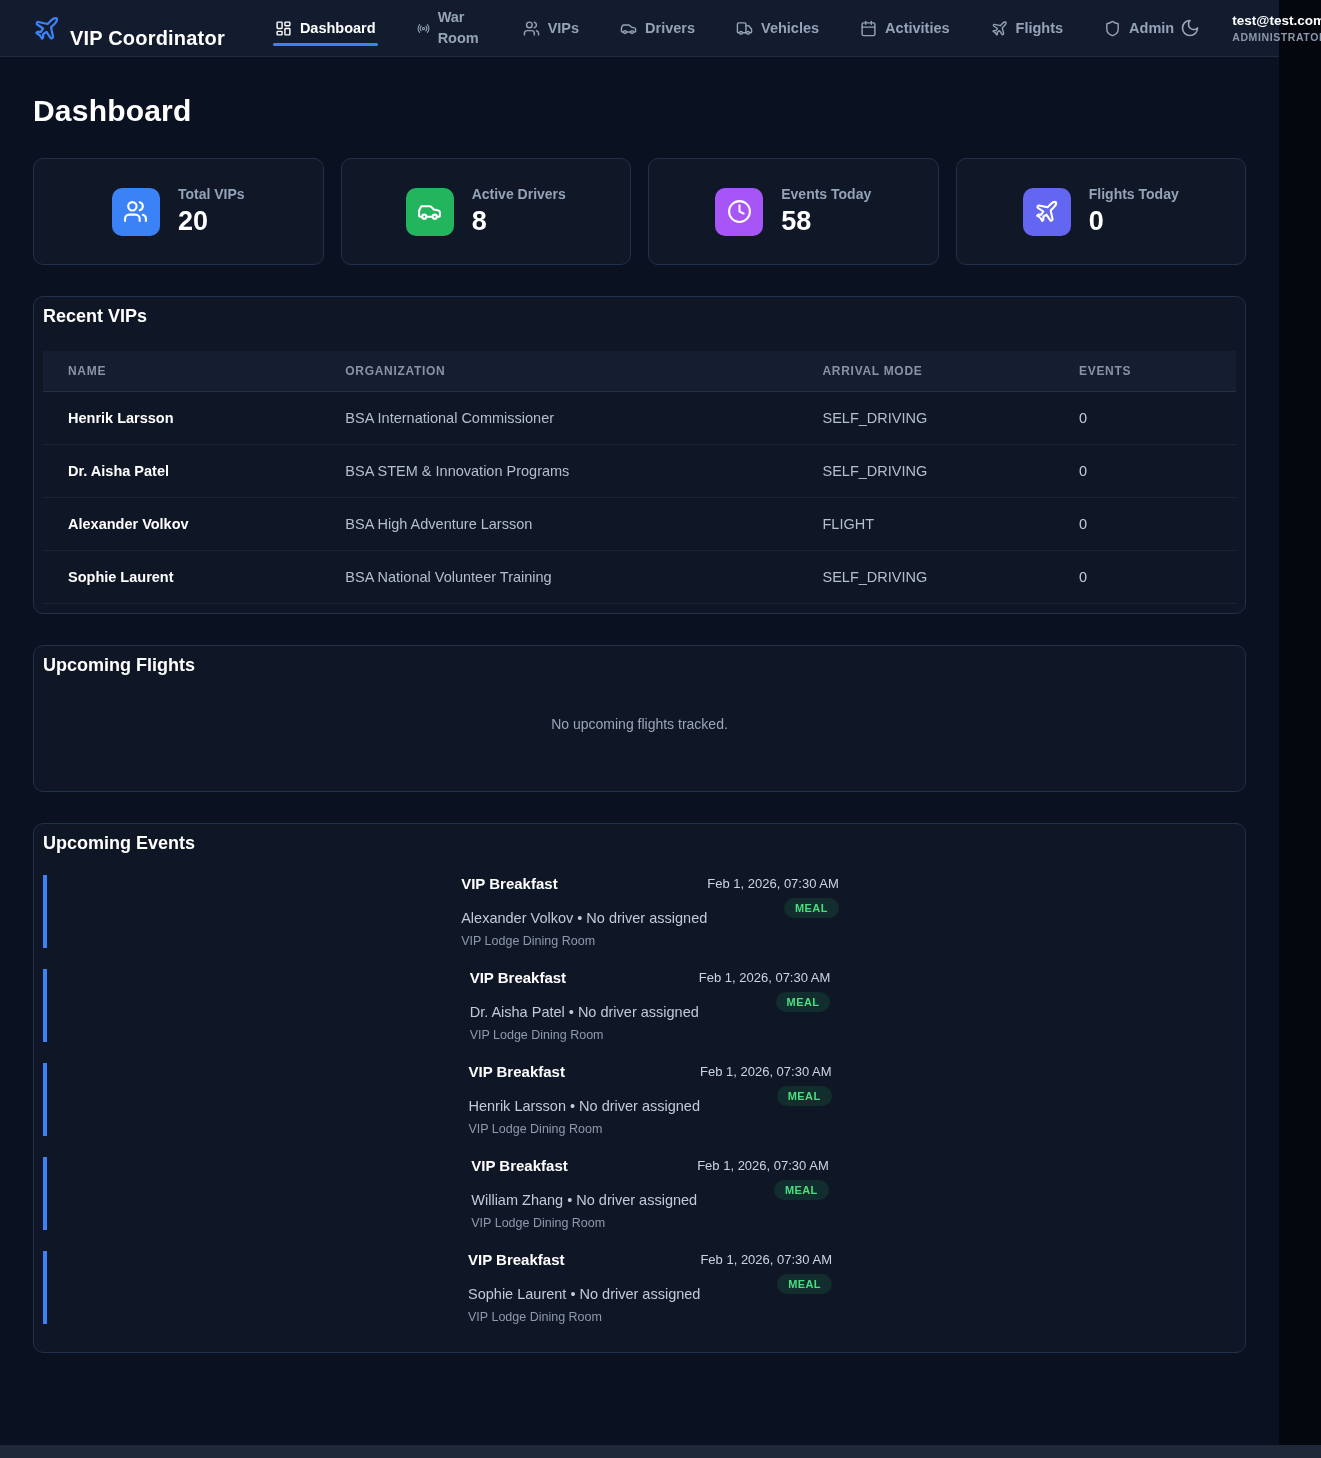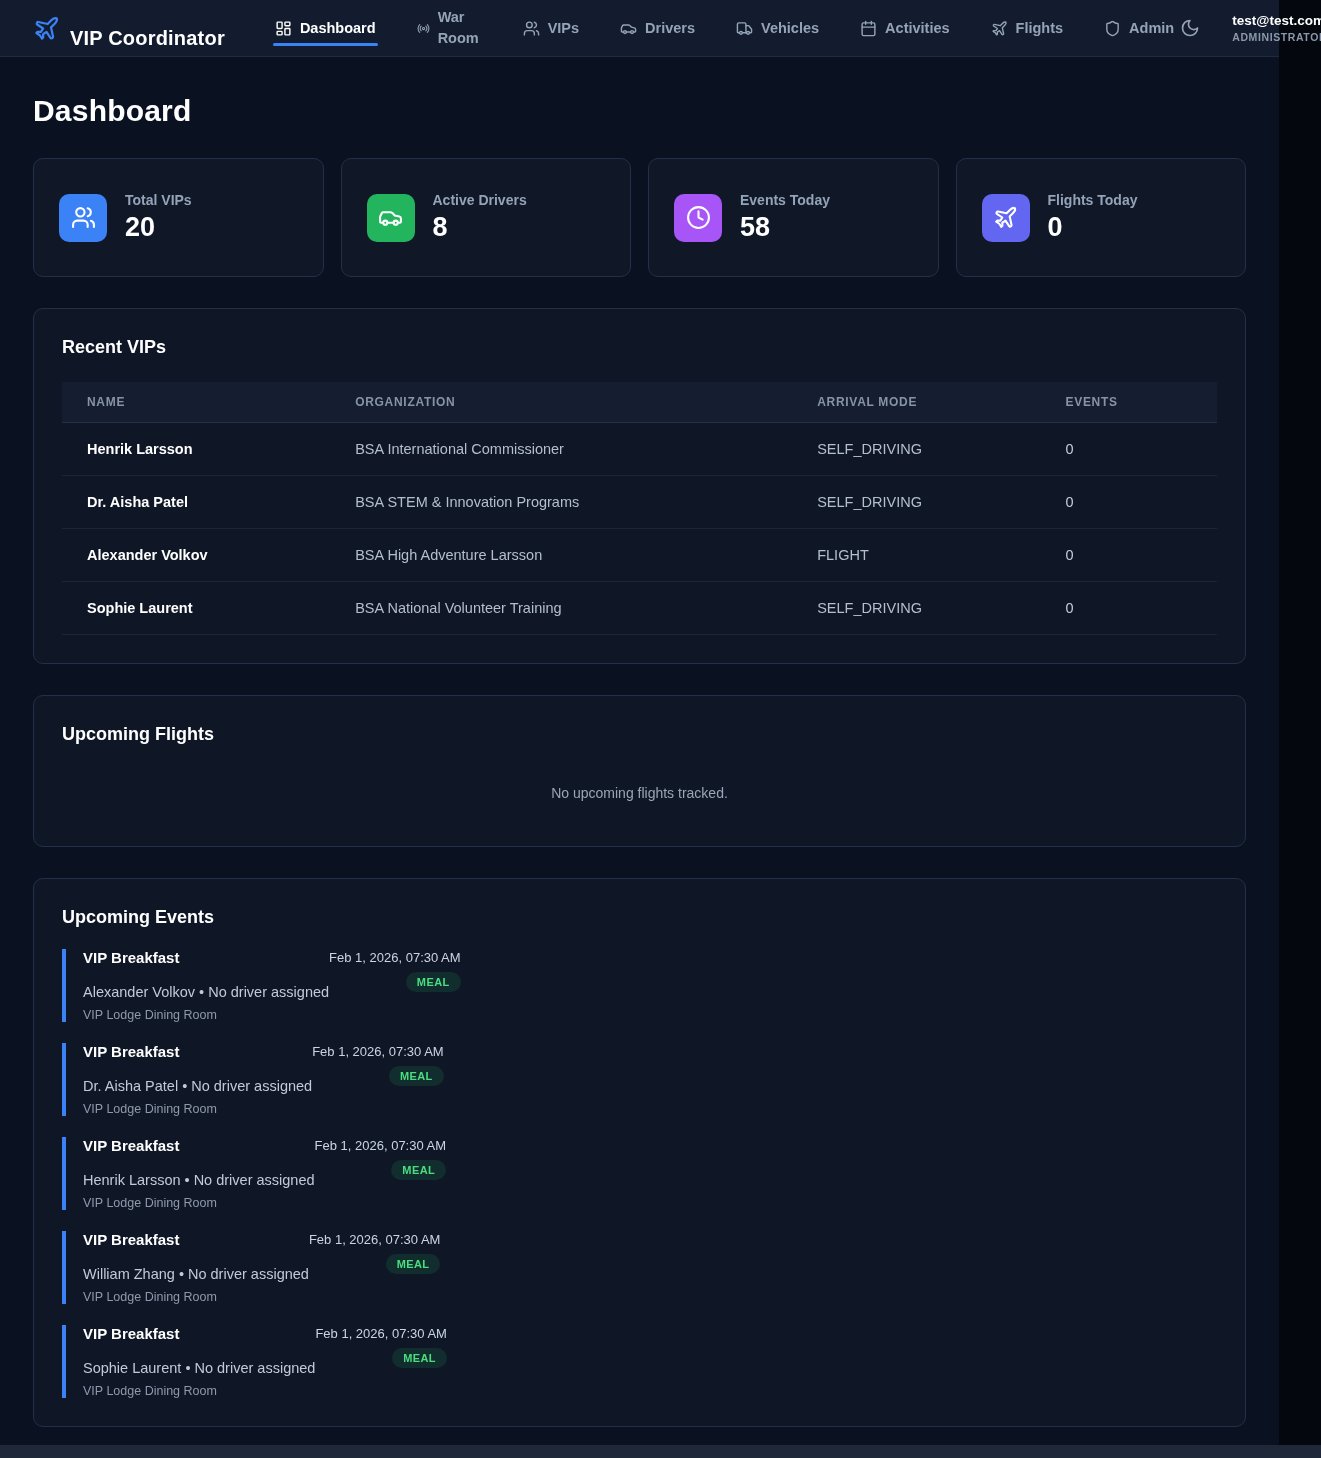--- a/index.html
+++ b/index.html
@@ -46,37 +46,37 @@
   .user-email { font-size:13.5px; font-weight:700; color:#ffffff; white-space:nowrap; }
   .user-role  { font-size:10.5px; font-weight:600; color:#8b98ab; letter-spacing:.6px; white-space:nowrap; }
 
   
   .main { padding:0 33px; }
   .page-title { margin-top:37px; font-size:30px; font-weight:800; color:#ffffff; letter-spacing:.2px; }
 
   .stats { display:grid; grid-template-columns:repeat(4,1fr); gap:17px; margin-top:30px; }
   .stat-card {
     background:#101828; border:1px solid #223049; border-radius:10px;
-    padding:25px; display:flex; align-items:center; gap:18px; height:119px;
+    padding:25px; display:flex; align-items:center; gap:18px; height:107px;justify-content:center;
   }
   .stat-icon {
     width:48px; height:48px; border-radius:10px; display:flex; align-items:center; justify-content:center;
     color:#ffffff; flex:0 0 auto;
   }
   .stat-icon svg { width:25px; height:25px; }
   .accent-blue   { background:#3b82f6; }
   .accent-green  { background:#22b55e; }
   .accent-purple { background:#a855f7; }
   .accent-indigo { background:#6366f1; }
   .stat-label { font-size:14px; color:#94a3b8; font-weight:600; }
   .stat-value { font-size:27px; font-weight:800; color:#ffffff; margin-top:4px; }
 
   .card {
     background:#0f1727; border:1px solid #223049; border-radius:10px;
-    padding:28px; margin-top:31px;
+    padding:9px; margin-top:31px;
   }
   .section-title { font-size:18px; font-weight:800; color:#ffffff; }
 
   
   .vip-table { width:100%; border-collapse:collapse; margin-top:24px; table-layout:fixed; }
   .vip-table th {
     background:#151e31; text-align:left; font-size:12px; font-weight:700; color:#8793a7;
     letter-spacing:.7px; padding:13px 16px; border-bottom:1px solid #232f46;
   }
   .vip-table td { padding:18px 16px; font-size:14.5px; border-bottom:1px solid #1b2537; }
@@ -87,21 +87,21 @@
   .cell-org, .cell-mode { color:#b4bfce; }
   .cell-events { color:#c4cdda; }
 
   
   .flights-card { min-height:147px; padding-bottom:45px; }
   .empty-message { text-align:center; color:#9aa5b8; font-size:14px; margin-top:40px; }
 
   
   .events-card { padding-bottom:28px; }
   .event-item {
-    display:flex; justify-content:flex-start; align-items:flex-start;
+    display:flex; justify-content:center; align-items:flex-start;
     border-left:4px solid #3b82f6; padding-left:17px; margin-top:21px; min-height:72px;
   }
   .event-title { font-size:15px; font-weight:800; color:#ffffff; }
   .event-subtitle { font-size:14.5px; color:#c2cad7; margin-top:18px; }
   .event-location { font-size:12.5px; color:#8e99ab; margin-top:8px; }
   .event-right { display:flex; flex-direction:column; align-items:flex-end; gap:7px; padding-top:1px; }
   .event-datetime { font-size:13px; color:#cbd5e1; }
   .badge-meal {
     background:rgba(34,197,94,.13); color:#4ade80; font-size:11px; font-weight:700;
     letter-spacing:.4px; padding:4px 11px; border-radius:999px;

